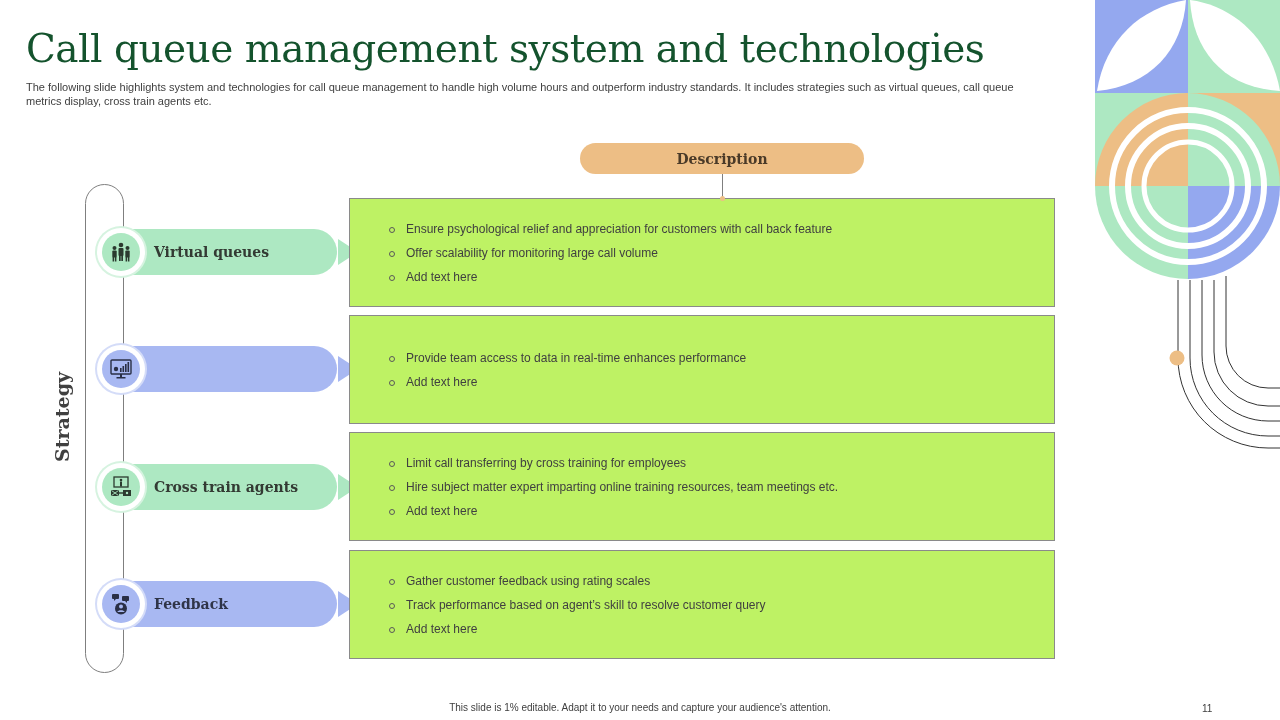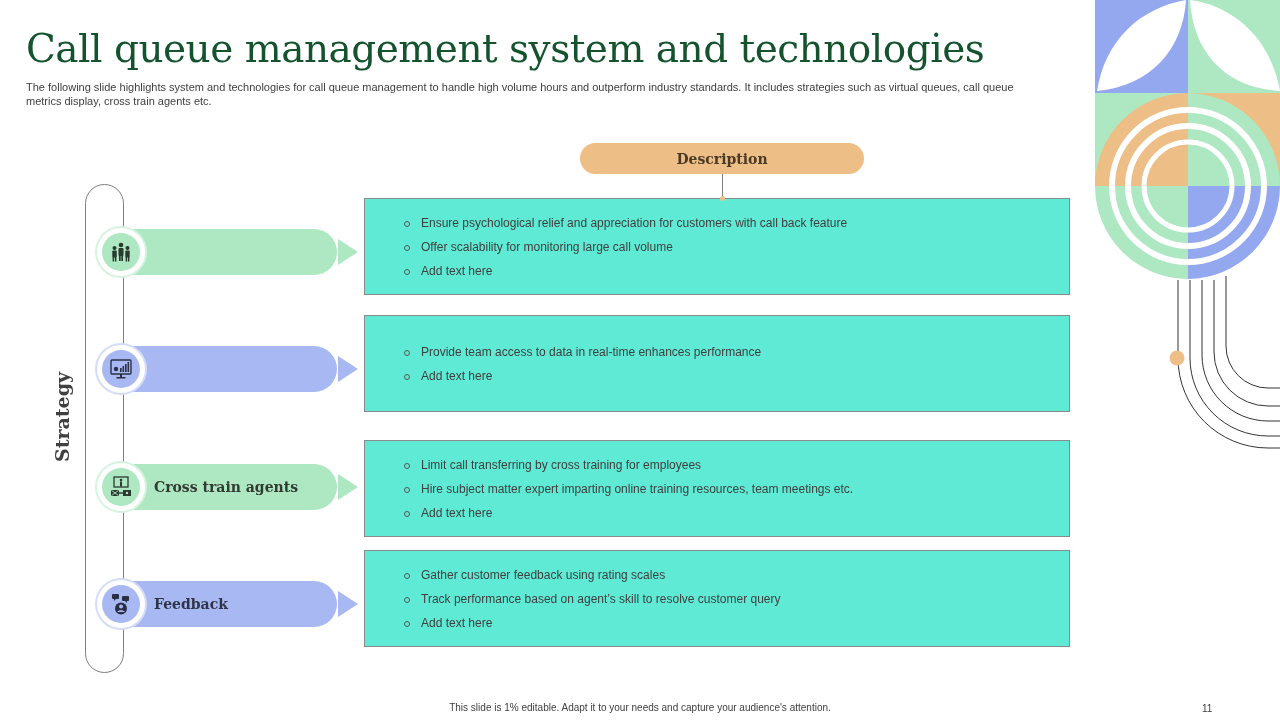--- a/index.html
+++ b/index.html
@@ -71,22 +71,22 @@
     position: absolute; left: 580px; top: 143px; width: 284px; height: 31px;
     background: #edbe85; border-radius: 16px;
     display: flex; align-items: center; justify-content: center;
     font-family: "DejaVu Serif", "Liberation Serif", serif;
     font-weight: bold; font-size: 14px; color: #4a3a28;
   }
   .desc-connector { position: absolute; left: 722px; top: 174px; width: 1px; height: 24px; background: #7f7f7f; }
   .desc-dot { position: absolute; left: 720px; top: 196px; width: 5px; height: 5px; border-radius: 50%; background: #edbe85; }
 
   .desc-box {
-    position: absolute; left: 364px; width: 706px; height: 97px;
-    border: 1.2px solid #8a8a8a; background: #5eead4;
+    position: absolute; left: 349px; width: 706px; height: 109px;
+    border: 1.2px solid #8a8a8a; background: #bef264;
     display: flex; flex-direction: column; justify-content: center;
     padding-left: 38px;
   }
   .desc-box ul { list-style: none; }
   .desc-box li {
     position: relative; padding-left: 18px;
     font-size: 12px; line-height: 24px; color: #404040; white-space: nowrap;
   }
   .desc-box li::before {
     content: ""; position: absolute; left: 1px; top: 10px; width: 4px; height: 4px;
@@ -165,20 +165,21 @@
             <rect x="3.6" y="17" width="1.5" height="4.5"></rect>
             <rect x="5.9" y="17" width="1.5" height="4.5"></rect>
           <circle cx="18.5" cy="8" r="2"></circle>
             <rect x="16.3" y="10.5" width="4.4" height="7" rx="1"></rect>
             <rect x="16.6" y="17" width="1.5" height="4.5"></rect>
             <rect x="18.9" y="17" width="1.5" height="4.5"></rect>
         </g>
       </svg>
     </div>
   </div>
+  <div class="item-label">Virtual queues</div>
 </div>
 
 <div class="strategy-item blue" style="top:345px;">
   <div class="pill"></div>
   <div class="arrow"></div>
   <div class="icon-circle">
     <div class="icon-inner">
       <svg width="24" height="24" viewBox="0 0 24 24">
         <g fill="none" stroke="#2a2f45" stroke-width="1.4">
             <rect x="2" y="3" width="20" height="14" rx="1"></rect>
@@ -256,21 +257,21 @@
 </div>
 <div class="desc-dot"></div>
 
 <div class="desc-box" style="top:315px;">
   <ul>
     <li>Provide team access to data in real-time enhances performance</li>
     <li>Add text here</li>
   </ul>
 </div>
 
-<div class="desc-box" style="top:432px;margin-top:8px;">
+<div class="desc-box" style="top:432px;">
   <ul>
     <li>Limit call transferring by cross training for employees</li>
     <li>Hire subject matter expert imparting online training resources, team meetings etc.</li>
     <li>Add text here</li>
   </ul>
 </div>
 
 <div class="desc-box" style="top:550px;">
   <ul>
     <li>Gather customer feedback using rating scales</li>

